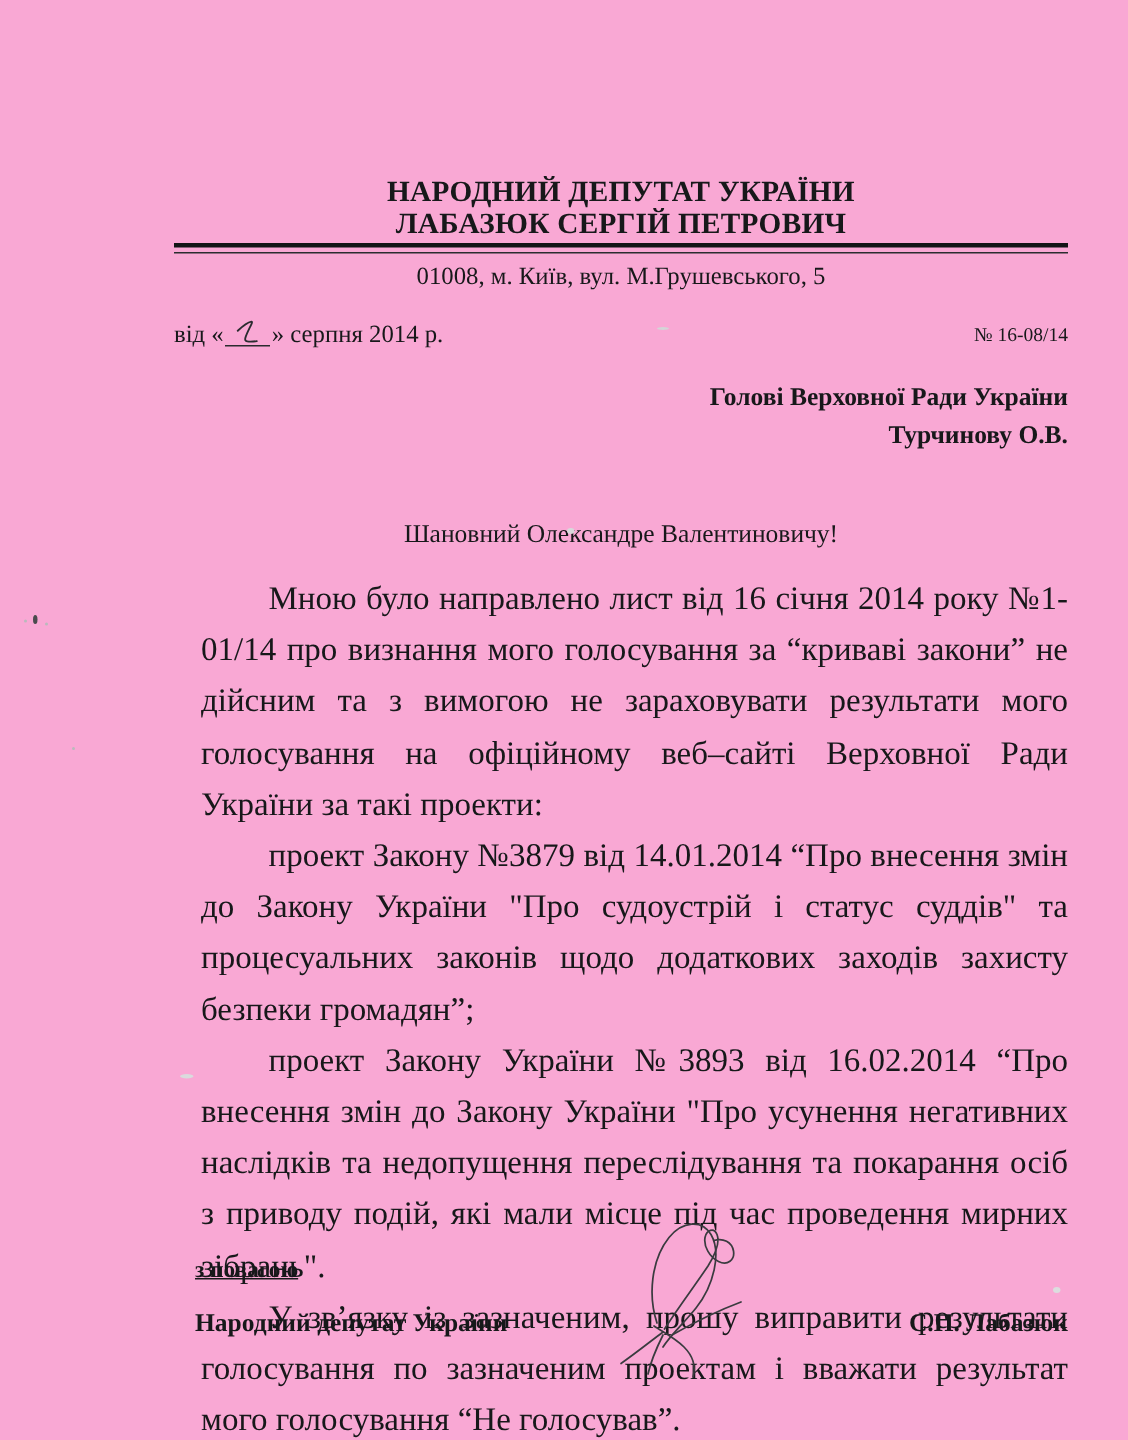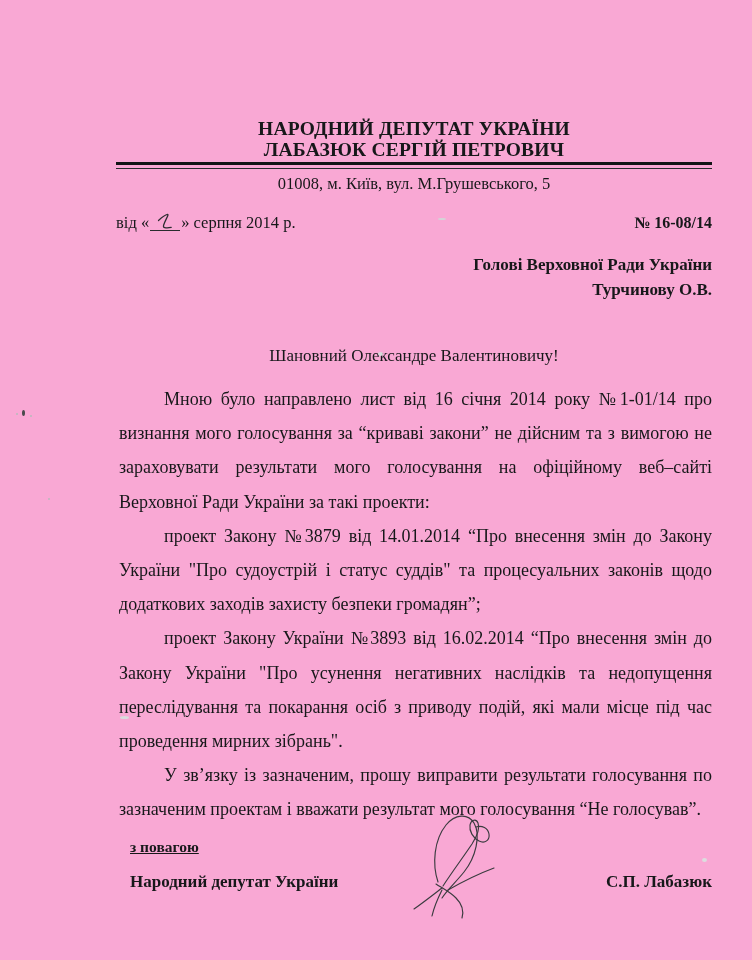--- a/index.html
+++ b/index.html
@@ -91,22 +91,22 @@
     position: absolute;
     left: 4px;
     top: 0px;
     width: 22px;
     height: 17px;
   }
   .ref-right {
     position: absolute;
     right: 0;
     top: 0;
-    font-size: 16px;
-    font-weight: bold;
+    font-size: 13px;
+    font-weight: normal;
     line-height: 22px;
     white-space: nowrap;
   }
 
   
   .addressee {
     position: absolute;
     right: 40px;
     top: 252px;
     text-align: right;
@@ -130,23 +130,23 @@
   .body-block {
     position: absolute;
     left: 116px;
     top: 382px;
     width: 596px;
   }
   .para {
     text-align: justify;
     text-align-last: left;
     text-indent: 45px;
-    font-size: 18px;
+    font-size: 22px;
     line-height: 34.2px;
-    margin: 0 0 0 3px;
+    margin: 0 0 0 18px;
     hyphens: none;
   }
   .para + .para { margin-top: 0; }
 
   
   .sig-regards {
     position: absolute;
     left: 130px;
     top: 838px;
     font-weight: bold;

